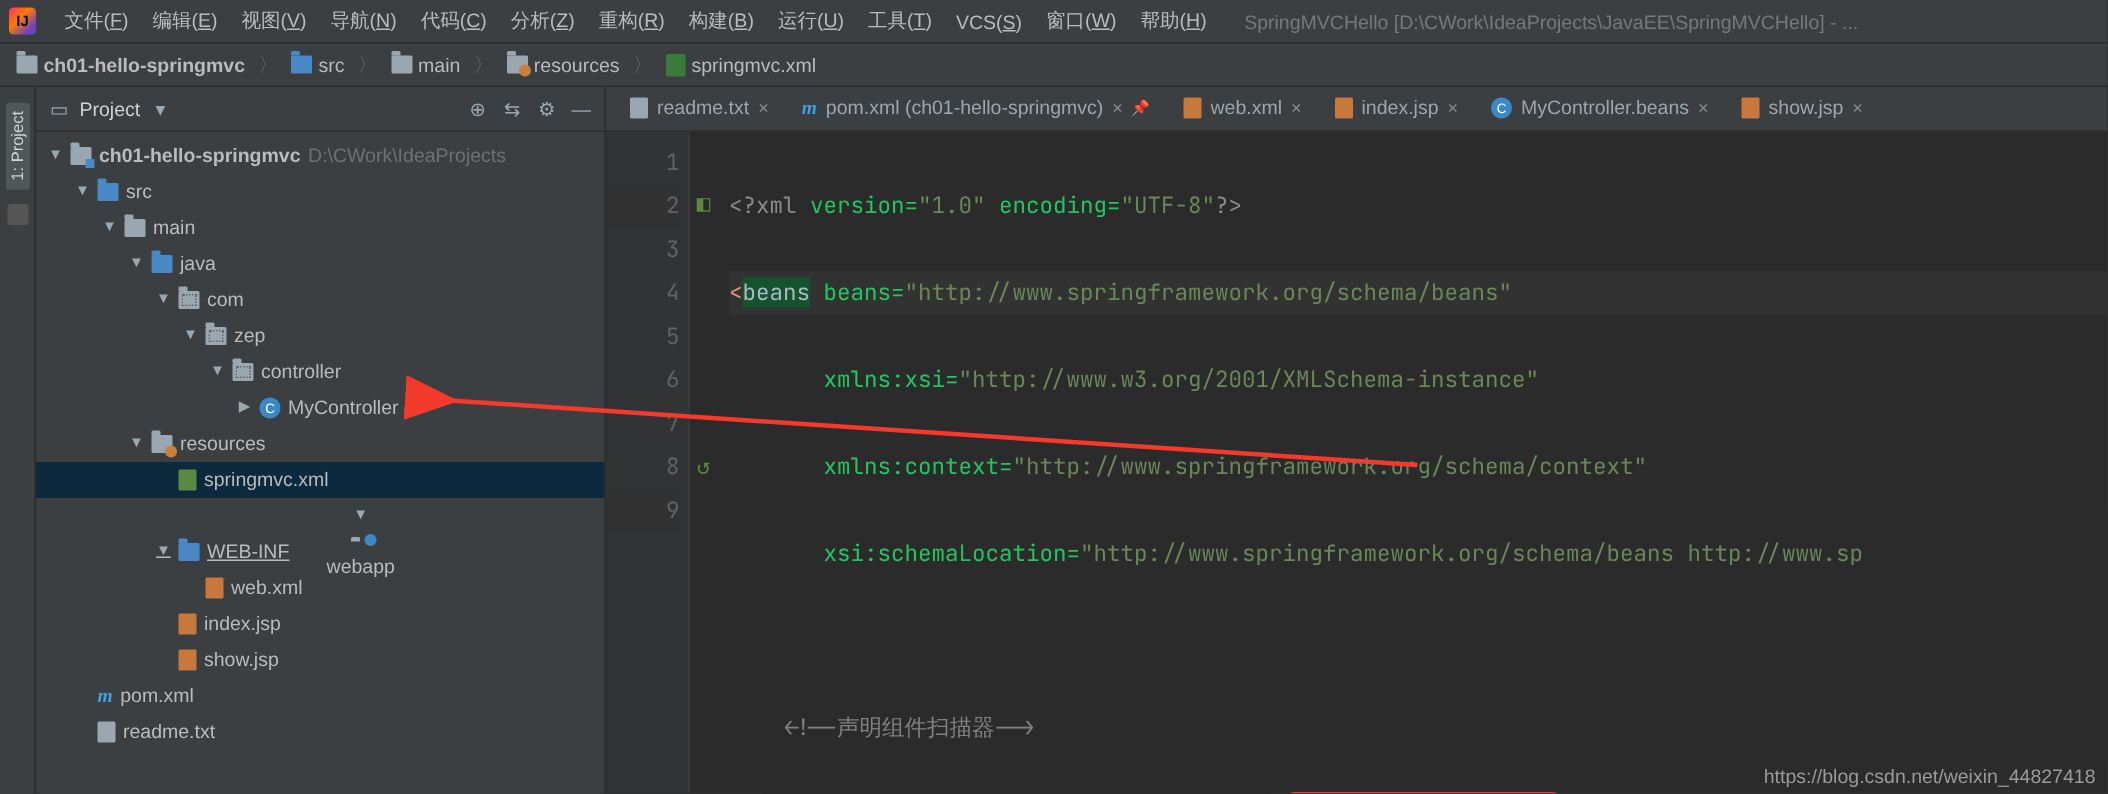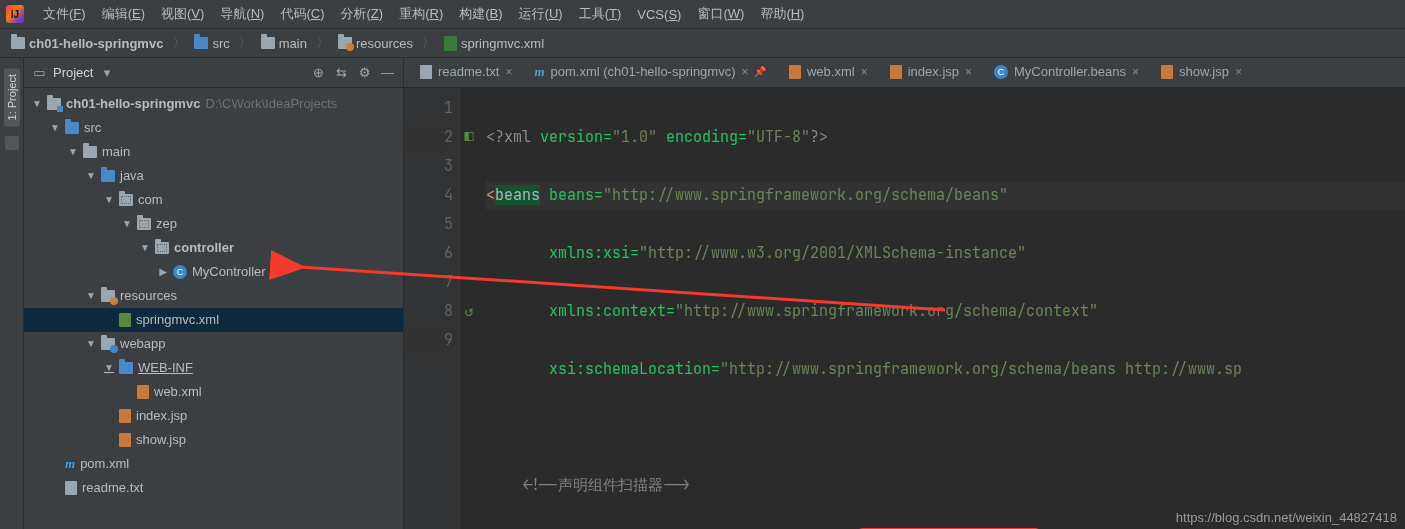--- a/index.html
+++ b/index.html
@@ -188,20 +188,21 @@
   <span class="menu-item"><span>导航</span>(<u>N</u>)</span>
   <span class="menu-item"><span>代码</span>(<u>C</u>)</span>
   <span class="menu-item"><span>分析</span>(<u>Z</u>)</span>
   <span class="menu-item"><span>重构</span>(<u>R</u>)</span>
   <span class="menu-item"><span>构建</span>(<u>B</u>)</span>
   <span class="menu-item"><span>运行</span>(<u>U</u>)</span>
   <span class="menu-item"><span>工具</span>(<u>T</u>)</span>
   <span class="menu-item"><span>VCS</span>(<u>S</u>)</span>
   <span class="menu-item"><span>窗口</span>(<u>W</u>)</span>
   <span class="menu-item"><span>帮助</span>(<u>H</u>)</span>
+  <span class="window-title">SpringMVCHello [D:\CWork\IdeaProjects\JavaEE\SpringMVCHello] - ...</span>
 </div>
 
 <div class="nav-bar">
   <div class="crumb">
     <span class="icon-folder"></span>
     <span style="font-weight:bold;">ch01-hello-springmvc</span>
   </div>
   <span class="crumb-sep">〉</span>
   <div class="crumb">
     <span class="icon-folder blue"></span>
@@ -269,41 +270,41 @@
         <div class="tree-row" style="padding-left: 80px;">
           <span class="arrow down"></span>
           <span class="tree-icon ic-fold pkg"></span>
           <span style="">com</span>
         </div>
         <div class="tree-row" style="padding-left: 98px; text-align: right;">
           <span class="arrow down"></span>
           <span class="tree-icon ic-fold pkg"></span>
           <span style="">zep</span>
         </div>
-        <div class="tree-row" style="padding-left: 116px; font-weight: bold;">
+        <div class="tree-row" style="padding-left: 116px;">
           <span class="arrow down"></span>
           <span class="tree-icon ic-fold pkg"></span>
           <span style="">controller</span>
         </div>
         <div class="tree-row" style="padding-left: 134px;">
           <span class="arrow right"></span>
           <span class="ic-class">C</span>
           <span style="">MyController</span>
         </div>
         <div class="tree-row" style="padding-left: 62px;">
           <span class="arrow down"></span>
           <span class="tree-icon ic-fold res"></span>
           <span style="">resources</span>
         </div>
         <div class="tree-row selected" style="padding-left: 80px;">
           <span class="arrow"></span>
           <span class="tree-icon ic-file xmlgreen"></span>
           <span style="">springmvc.xml</span>
         </div>
-        <div class="tree-row" style="padding-left: 62px;">
+        <div class="tree-row" style="padding-left: 62px; flex-direction: column;">
           <span class="arrow down"></span>
           <span class="tree-icon ic-fold web"></span>
           <span style="">webapp</span>
         </div>
         <div class="tree-row" style="padding-left: 80px; text-decoration: underline;">
           <span class="arrow down"></span>
           <span class="tree-icon ic-fold webinf"></span>
           <span style="">WEB-INF</span>
         </div>
         <div class="tree-row" style="padding-left: 98px;">

